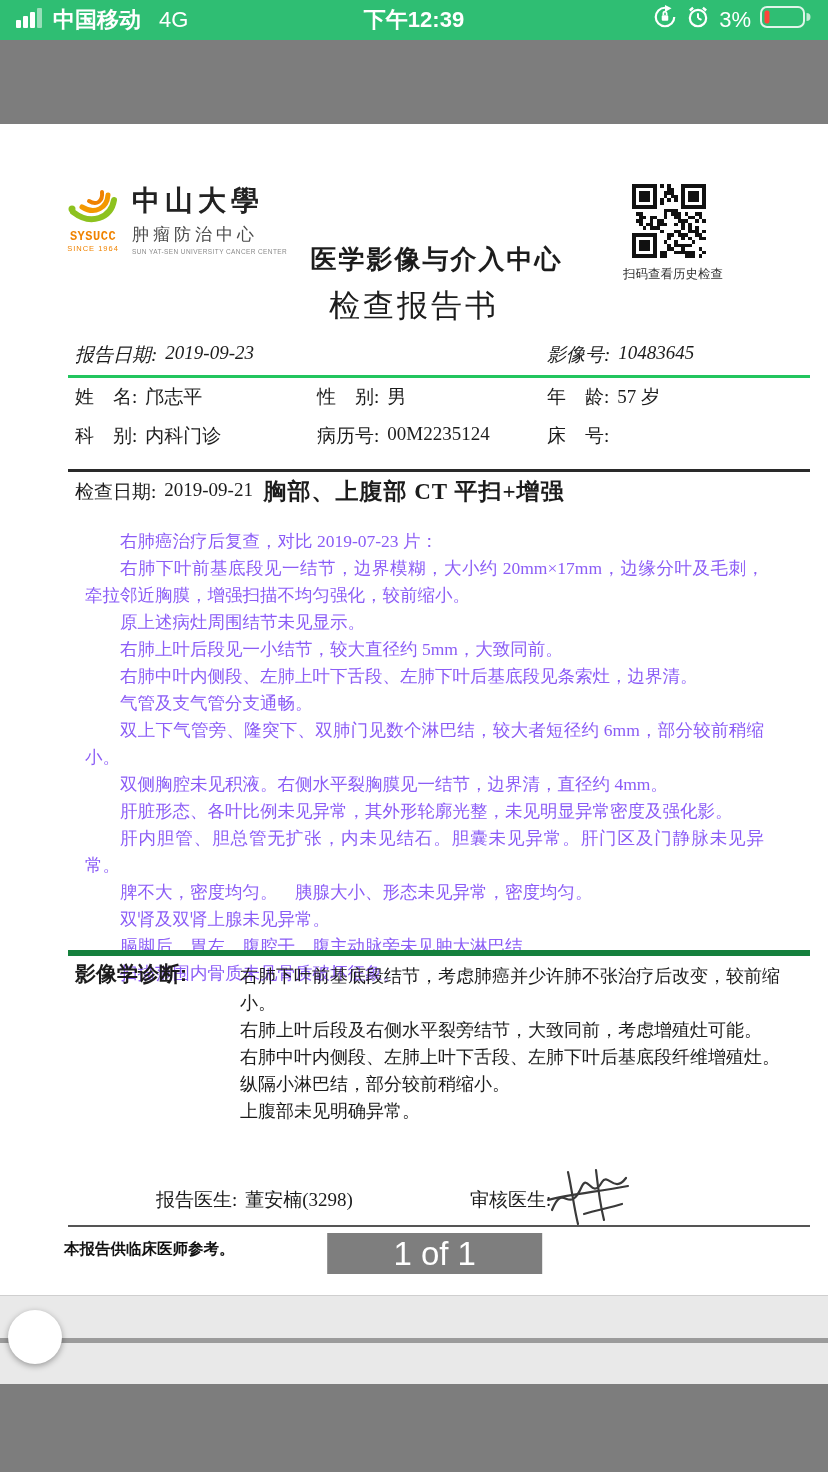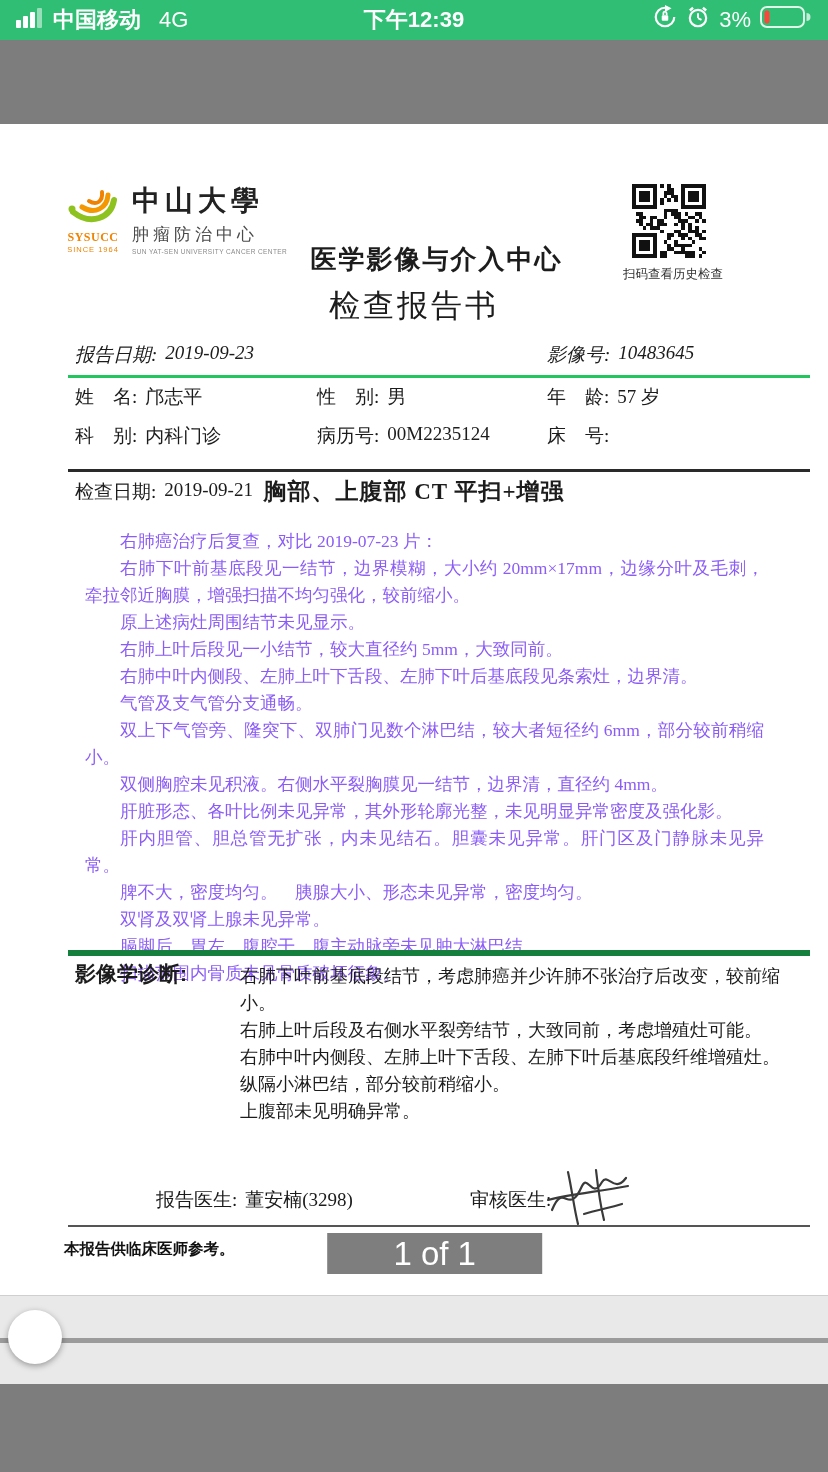--- a/index.html
+++ b/index.html
@@ -18,21 +18,21 @@
 
   .gray-band { height:84px; background:#7d7d7d; }
 
   
   .document { position:relative; height:1171px; background:#ffffff; color:#1c1c1c;
     font-family: "Liberation Serif", "DejaVu Serif", serif; }
 
   .doc-header { position:absolute; top:0; left:0; right:0; height:210px; }
   .logo { position:absolute; left:64px; top:58px; display:flex; gap:10px; }
   .logo-mark { width:58px; text-align:center; }
-  .logo-acronym { color:#f08300; font-weight:bold; font-size:12px; letter-spacing:.5px; font-family:Liberation Serif, serif; }
+  .logo-acronym { color:#f08300; font-weight:bold; font-size:12px; letter-spacing:.5px; font-family:Liberation Mono, monospace; }
   .logo-since { color:#f08300; font-size:7.5px; letter-spacing:1px; font-family:"Liberation Sans",sans-serif; }
   .logo-text .cn-name { font-size:28px; font-weight:bold; letter-spacing:5px; color:#222; }
   .logo-text .cn-dept { font-size:17px; letter-spacing:4px; color:#4a4a4a; margin-top:3px; }
   .logo-text .en-name { font-size:6.5px; color:#8a8a8a; letter-spacing:.4px; margin-top:2px; font-family:"Liberation Sans",sans-serif; }
 
   .qr-block { position:absolute; left:623px; top:60px; width:92px; text-align:center; }
   .qr-block svg { background:#fff; }
   .qr-caption { font-size:12.5px; color:#333; margin-top:4px; white-space:nowrap; }
 
   .center-titles { text-align:center; padding-top:118px; }

